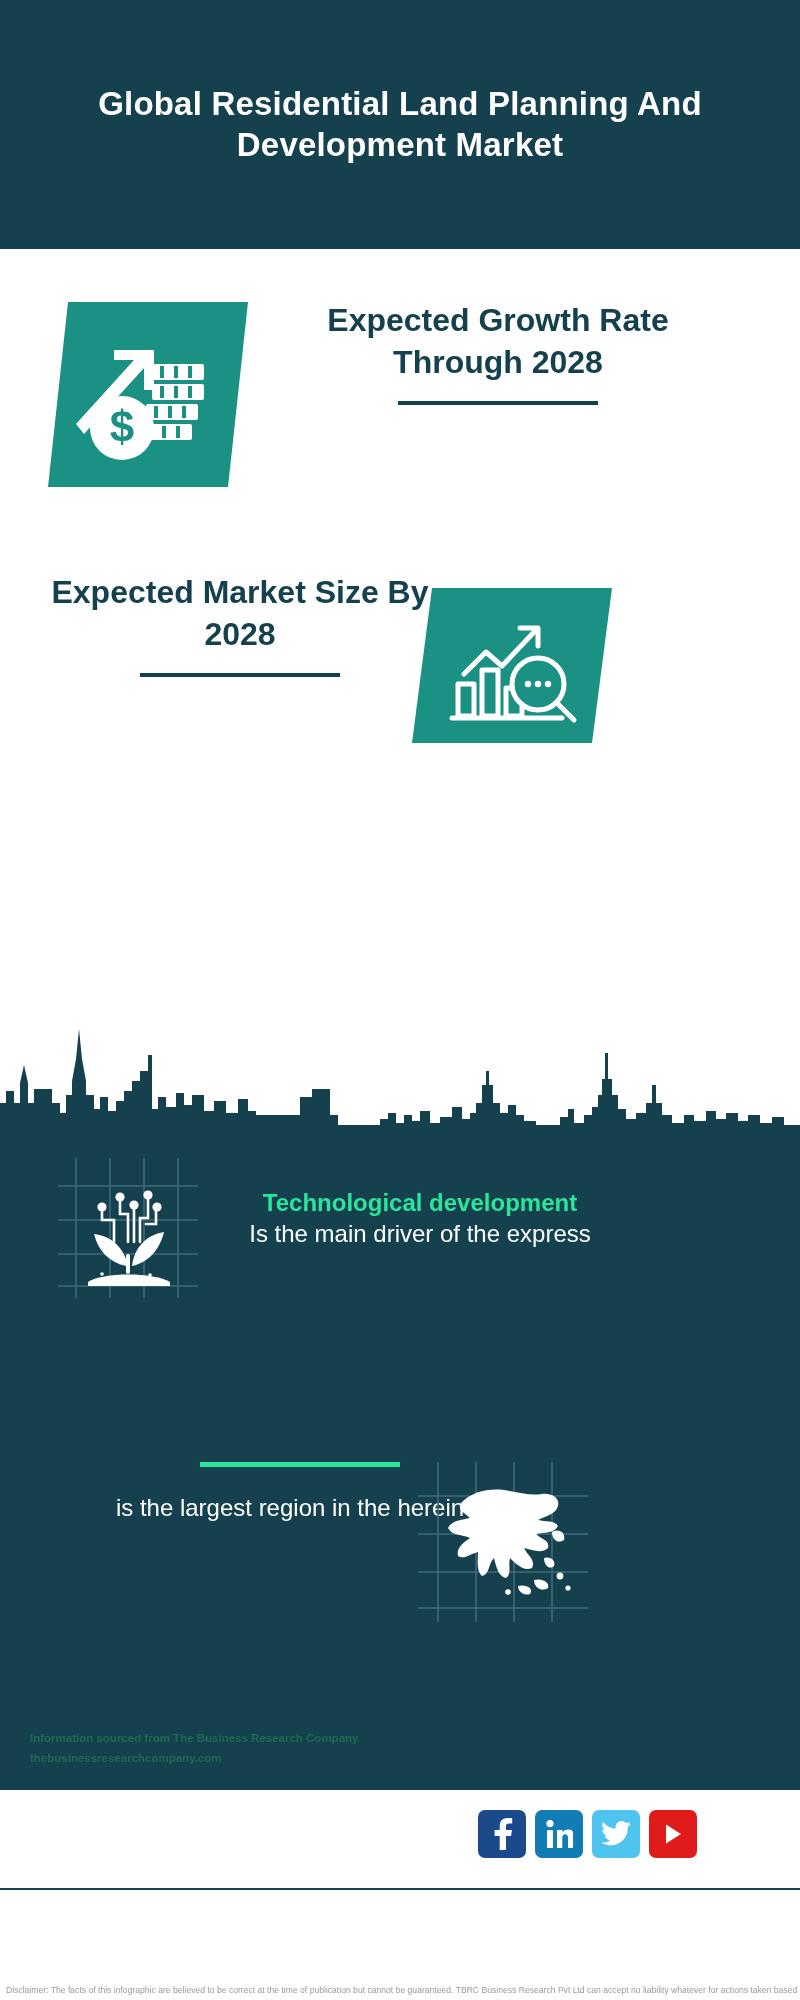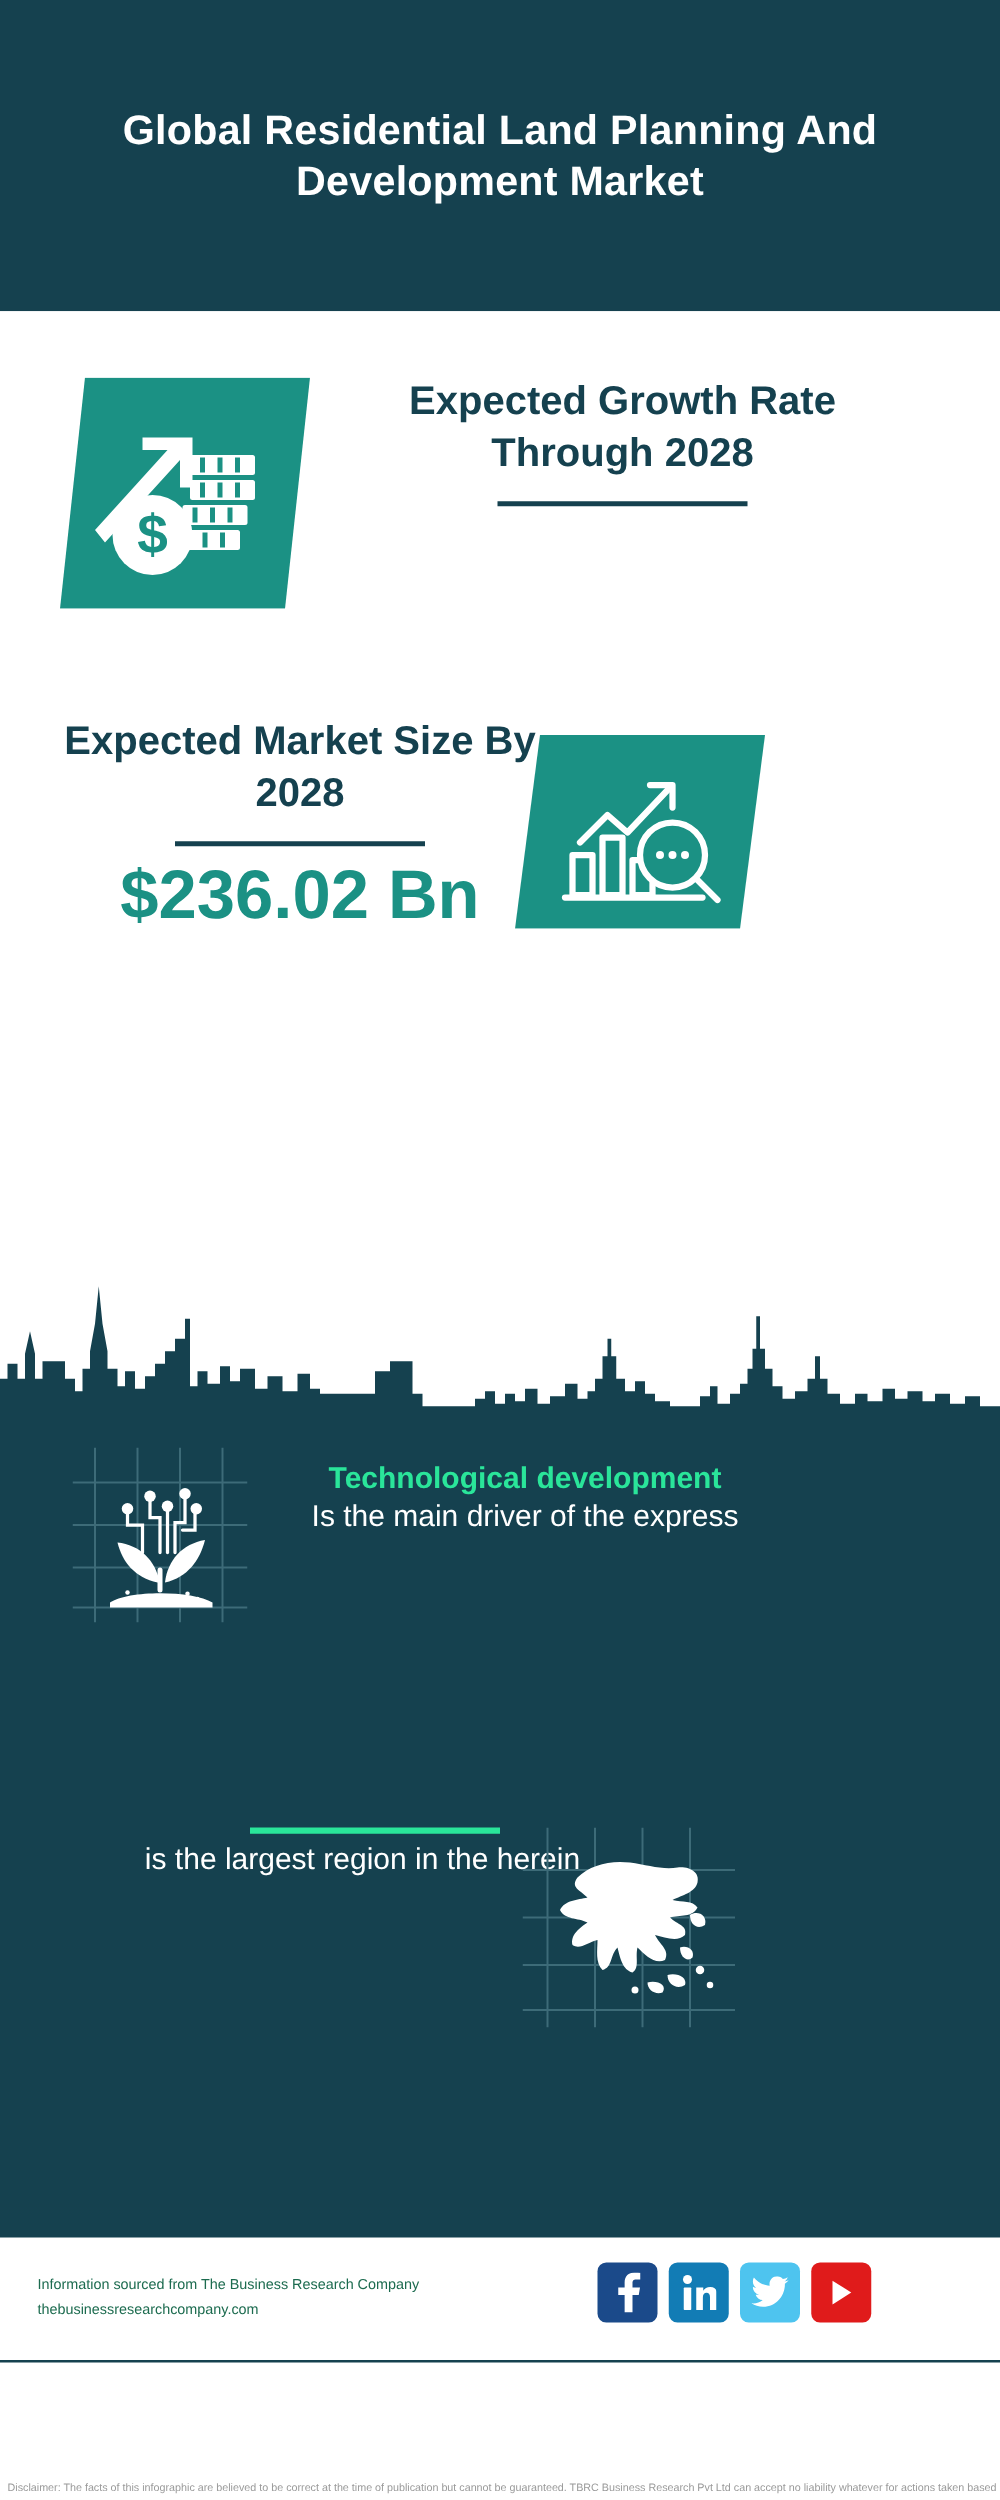--- a/index.html
+++ b/index.html
@@ -42,37 +42,37 @@
 
   
   .mkt-text { position:absolute; left:40px; top:572px; width:400px; text-align:center; }
   .mkt-icon-wrap { left:412px; top:588px; width:200px; height:155px; }
 
   
   .dark-body { position:absolute; left:0; top:1128px; width:800px; height:660px; background:#15414f; }
   .skyline { position:absolute; left:0; top:985px; width:800px; height:145px; }
   .fact-head { font-size:24px; font-weight:bold; color:#2ae59a; line-height:1.25; }
   .fact-body { font-size:24px; color:#ffffff; line-height:1.3; }
-  .fact-text { text-align:center; }
+  .fact-text { text-align:center;margin-top:20px; }
 
   .tech-icon { position:absolute; left:58px; top:1158px; width:140px; height:140px; }
   .tech-text { position:absolute; left:200px; top:1168px; width:440px; }
 
   .green-divider { position:absolute; left:200px; top:1462px; width:200px; height:5px; background:#2ae59a; }
 
   .apac-text { position:absolute; left:60px; top:1472px; width:460px; }
   .apac-map { position:absolute; left:418px; top:1462px; width:170px; height:160px; }
 
   
   .footer {
     position:absolute; left:0; top:1788px; width:800px; height:100px;
     background:#ffffff; border-top:2px solid #15414f;
     display:flex; align-items:center;
   }
-  .footer-src { position:absolute; left:30px; top:1818px; width:360px; }
+  .footer-src { position:absolute; left:30px; top:1728px; width:360px;font-weight:bold; }
   .footer-src-line { color:#1c6b4f; font-size:11.5px; line-height:1.75; }
   .social-row { position:absolute; left:478px; top:1810px; display:flex; gap:9px; }
   .soc { width:48px; height:48px; border-radius:7px; display:flex; align-items:center; justify-content:center; }
   .soc-fb { background:#1b4a8a; }
   .soc-li { background:#127cb5; }
   .soc-tw { background:#4ec4ef; }
   .soc-yt { background:#e01b1b; }
 
   .disclaimer-rule { position:absolute; left:0; top:1888px; width:800px; height:2px; background:#15414f; }
   .disclaimer {
@@ -121,21 +121,20 @@
   </div>
 
   <div class="growth-text">
     <div class="kpi-label">Expected Growth Rate Through 2028</div>
     <div class="kpi-rule"></div>
   </div>
 
   <div class="mkt-text">
     <div class="kpi-label">Expected Market Size By 2028</div>
     <div class="kpi-rule"></div>
-    <div class="kpi-value">$236.02 Bn</div>
   </div>
 
   <div class="para mkt-icon-wrap">
     <svg viewBox="0 0 200 155" width="200" height="155">
       <g fill="none" stroke="#ffffff" stroke-width="5" stroke-linecap="round" stroke-linejoin="round">
         <path d="M52 86 L74 64 L90 78 L124 42"></path>
         <path d="M108 40 L126 40 L126 58"></path>
         <rect x="46" y="96" width="16" height="32"></rect>
         <rect x="70" y="82" width="16" height="46"></rect>
         <rect x="94" y="100" width="16" height="28"></rect>

